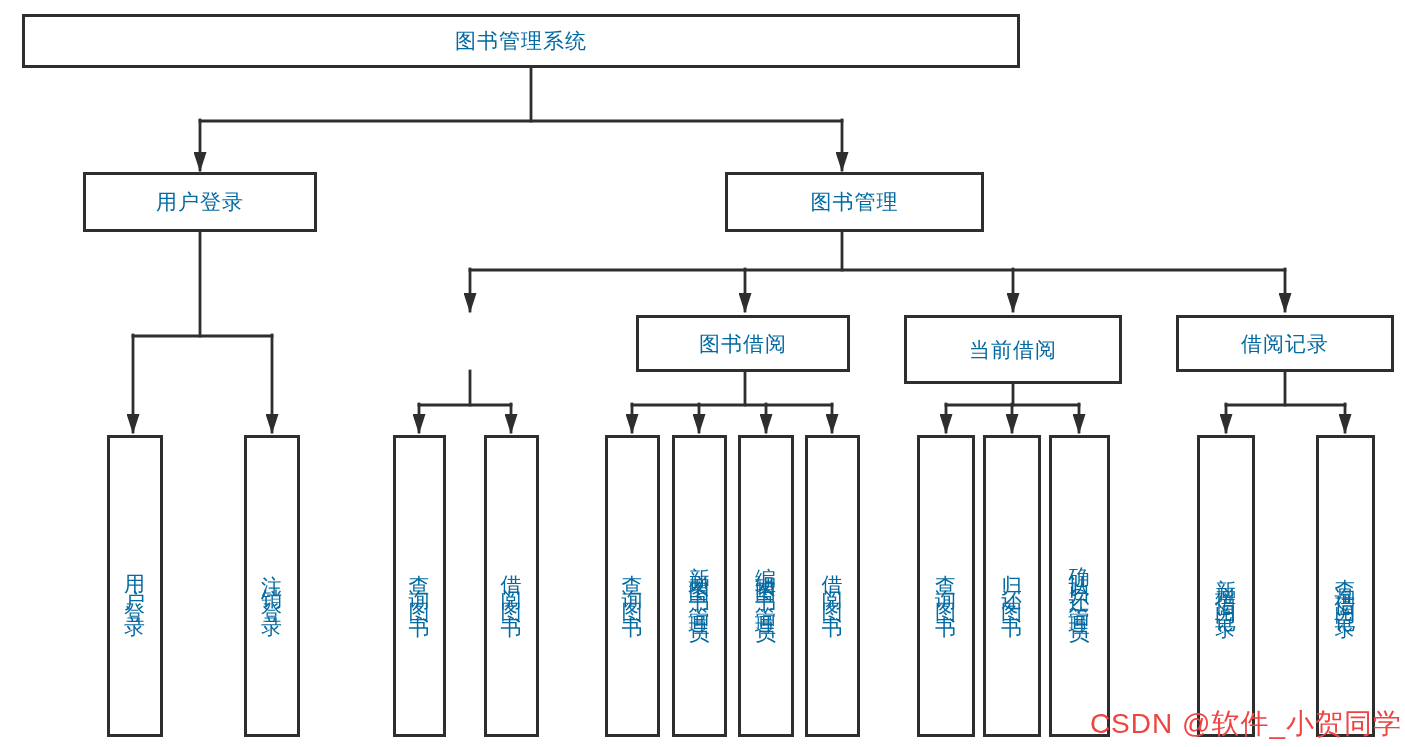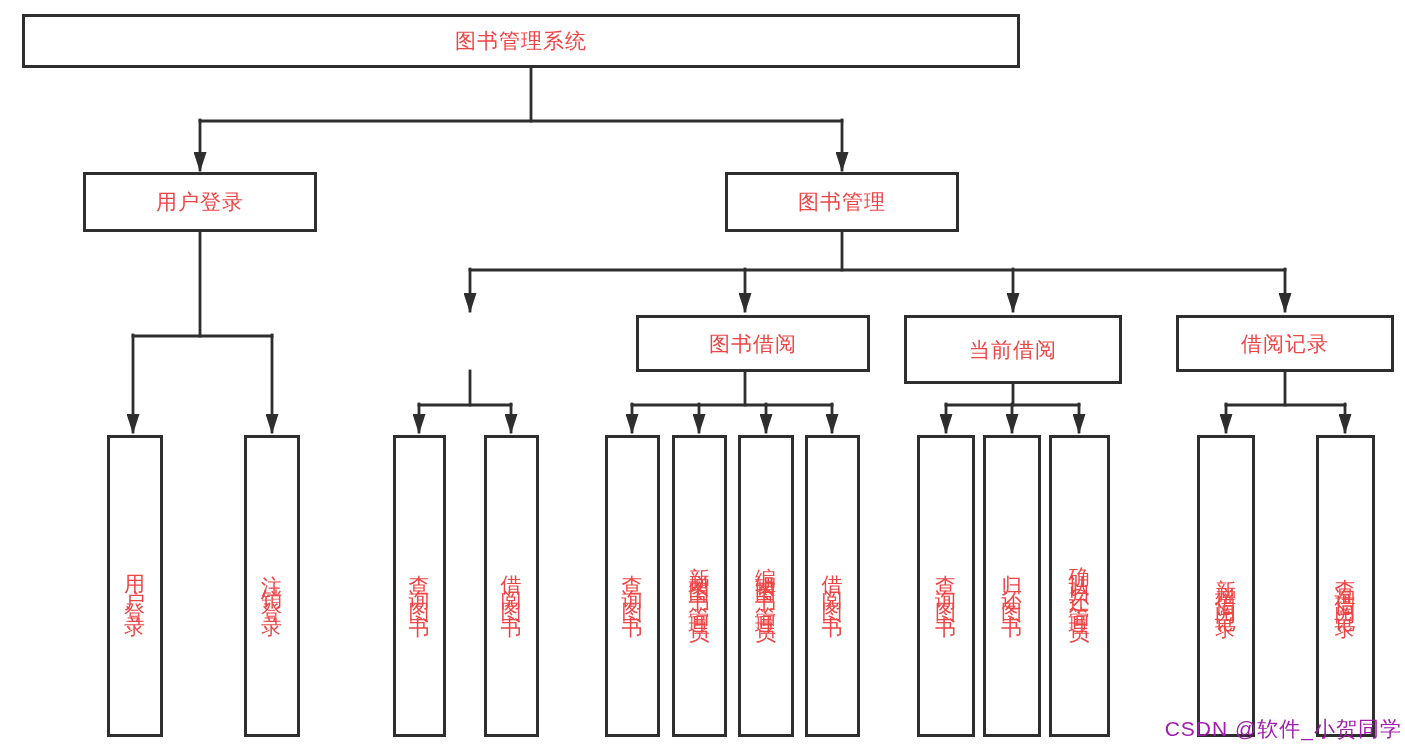--- a/index.html
+++ b/index.html
@@ -10,43 +10,43 @@
     font-family:"Liberation Sans", sans-serif;
     overflow:hidden;
   }
   .connectors { position:absolute; left:0; top:0; width:1405px; height:747px; }
   .node {
     position:absolute;
     background:#ffffff;
     border:3px solid #2e2e2e;
     box-sizing:border-box;
     display:flex; align-items:center; justify-content:center;
-    color:#ef4444;
+    color:#0369a1;
   }
   .hbox .label {
     font-size:21px;
     letter-spacing:1px;
     white-space:nowrap;
   }
   .root-box .label { font-size:21px; }
   .vbox { top:435px; height:302px; }
   .vbox .vtext {
     writing-mode:vertical-rl;
     text-orientation:mixed;
     font-size:21px;
     letter-spacing:14px;
     line-height:1;
     white-space:nowrap;
   }
   .vbox.long .vtext { letter-spacing:8px; }
   .watermark {
     position:absolute;
     right:3px; bottom:4px;
-    font-size:21px;
-    color:#a21caf;
+    font-size:28px;
+    color:#ef4444;
     letter-spacing:1px;
     white-space:nowrap;
     z-index:5;
   }
 </style>
 </head>
 <body>
 
 <div class="canvas">
 
@@ -114,25 +114,25 @@
     </g>
   </svg>
 
   <div class="node hbox root-box" style="left:22px;top:14px;width:998px;height:54px">
     <span class="label">图书管理系统</span>
   </div>
 
   <div class="node hbox" style="left:83px;top:172px;width:234px;height:60px">
     <span class="label">用户登录</span>
   </div>
-  <div class="node hbox" style="left:725px;top:172px;width:234px;height:60px">
+  <div class="node hbox" style="left:725px;top:172px;width:259px;height:60px">
     <span class="label">图书管理</span>
   </div>
 
-  <div class="node hbox" style="left:636px;top:315px;width:234px;height:57px">
+  <div class="node hbox" style="left:636px;top:315px;width:214px;height:57px">
     <span class="label">图书借阅</span>
   </div>
   <div class="node hbox" style="left:904px;top:315px;width:218px;height:69px">
     <span class="label">当前借阅</span>
   </div>
   <div class="node hbox" style="left:1176px;top:315px;width:218px;height:57px">
     <span class="label">借阅记录</span>
   </div>
 
   <div class="node vbox" style="left:107px;width:56px">

